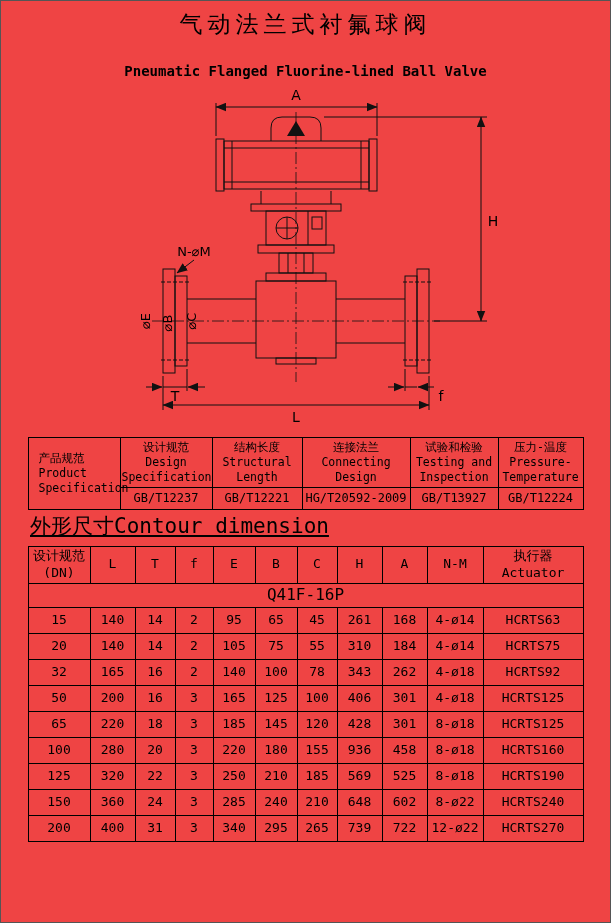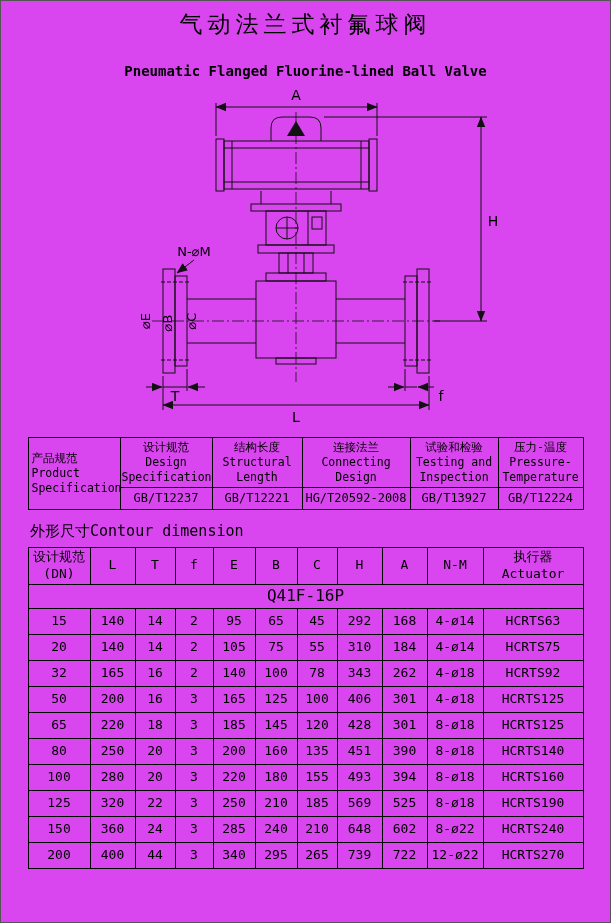--- a/index.html
+++ b/index.html
@@ -1,39 +1,39 @@
 <!DOCTYPE html>
 <html><head>
 <meta charset="utf-8">
 <style>
   * { margin:0; padding:0; box-sizing:border-box; }
   html,body { background:#fff; }
   .page {
-    width:611px; height:923px; background:#d946ef; color:#000;
+    width:611px; height:923px; background:#ef4444; color:#000;
     border:1px solid #555; position:relative; overflow:hidden;
     font-family:"DejaVu Sans Mono","DejaVu Sans","Liberation Sans",sans-serif;
   }
   .title-cn {
     text-align:center; font-family:"DejaVu Serif","Liberation Serif",serif;
     font-weight:400; font-size:23px; letter-spacing:5px; padding-top:8px; line-height:30px;
   }
   .title-en {
     text-align:center; font-family:"DejaVu Sans Mono","Liberation Mono",monospace;
     font-weight:700; font-size:14px; line-height:26px; margin-top:19px; white-space:nowrap;
   }
   .drawing { width:480px; margin:2px auto 0; }
   .drawing svg { display:block; }
   table { border-collapse:collapse; table-layout:fixed; margin:0 auto; }
   td,th { border:1px solid #000; text-align:center; vertical-align:middle;
           white-space:pre-line; font-weight:400; padding:1px; line-height:1.3; }
   .spec-table { width:555px; margin-top:6px; font-size:11.5px; }
-  .spec-table .spec-rowhead { text-align:left; padding-left:3px; }
+  .spec-table .spec-rowhead { text-align:left; padding-left:10px; }
   .spec-table .spec-head-cell { height:50px; }
   .spec-table .spec-value-cell { height:22px; font-size:12px; }
-  .contour-heading { margin:12px 0 6px 29px; font-size:15px; }
+  .contour-heading { margin:2px 0 6px 29px; font-size:21px;text-decoration:underline; }
   .dim-table { width:555px; font-size:13px; }
   .dim-table thead th { height:36px; }
   .dim-table td { height:26px; }
   .dim-table .model-cell { height:20px; font-size:16px; }
 </style>
 </head>
 <body>
 
 <div class="page">
 
@@ -160,21 +160,21 @@
           <td class="spec-head-cell">试验和检验
 Testing and
 Inspection</td>
           <td class="spec-head-cell">压力-温度
 Pressure-
 Temperature</td>
         </tr>
       <tr>
           <td class="spec-value-cell">GB/T12237</td>
           <td class="spec-value-cell">GB/T12221</td>
-          <td class="spec-value-cell">HG/T20592-2008</td>
+          <td class="spec-value-cell">HG/T20592-2009</td>
           <td class="spec-value-cell">GB/T13927</td>
           <td class="spec-value-cell">GB/T12224</td>
         </tr>
     </tbody>
   </table>
 
   <div class="contour-heading">外形尺寸Contour dimension</div>
 
   <table class="dim-table">
     <colgroup>
@@ -212,21 +212,21 @@
         <td colspan="11" class="model-cell">Q41F-16P</td>
       </tr>
     <tr>
           <td>15</td>
           <td>140</td>
           <td>14</td>
           <td>2</td>
           <td>95</td>
           <td>65</td>
           <td>45</td>
-          <td>292</td>
+          <td>261</td>
           <td>168</td>
           <td>4-ø14</td>
           <td>HCRTS63</td>
         </tr>
         <tr>
           <td>20</td>
           <td>140</td>
           <td>14</td>
           <td>2</td>
           <td>105</td>
@@ -270,42 +270,29 @@
           <td>3</td>
           <td>185</td>
           <td>145</td>
           <td>120</td>
           <td>428</td>
           <td>301</td>
           <td>8-ø18</td>
           <td>HCRTS125</td>
         </tr>
         <tr>
-          <td>80</td>
-          <td>250</td>
-          <td>20</td>
-          <td>3</td>
-          <td>200</td>
-          <td>160</td>
-          <td>135</td>
-          <td>451</td>
-          <td>390</td>
-          <td>8-ø18</td>
-          <td>HCRTS140</td>
-        </tr>
-        <tr>
           <td>100</td>
           <td>280</td>
           <td>20</td>
           <td>3</td>
           <td>220</td>
           <td>180</td>
           <td>155</td>
-          <td>493</td>
-          <td>394</td>
+          <td>936</td>
+          <td>458</td>
           <td>8-ø18</td>
           <td>HCRTS160</td>
         </tr>
         <tr>
           <td>125</td>
           <td>320</td>
           <td>22</td>
           <td>3</td>
           <td>250</td>
           <td>210</td>
@@ -324,21 +311,21 @@
           <td>240</td>
           <td>210</td>
           <td>648</td>
           <td>602</td>
           <td>8-ø22</td>
           <td>HCRTS240</td>
         </tr>
         <tr>
           <td>200</td>
           <td>400</td>
-          <td>44</td>
+          <td>31</td>
           <td>3</td>
           <td>340</td>
           <td>295</td>
           <td>265</td>
           <td>739</td>
           <td>722</td>
           <td>12-ø22</td>
           <td>HCRTS270</td>
         </tr>
       </tbody>

